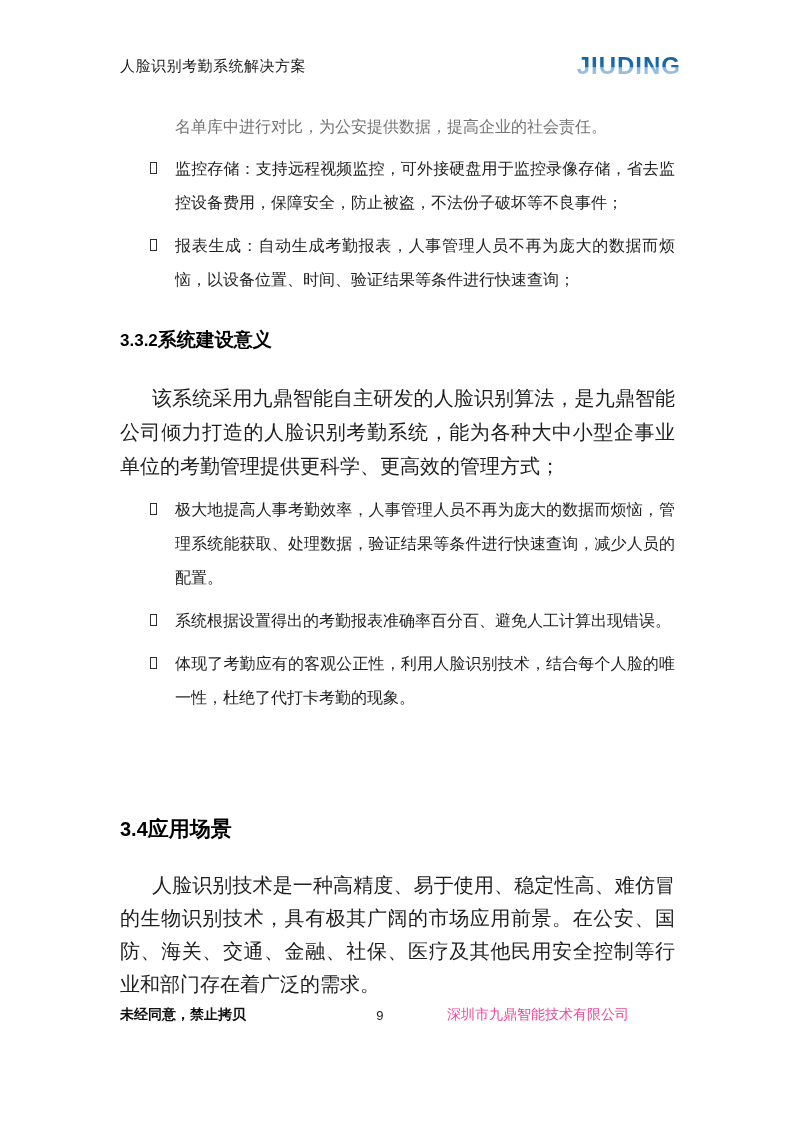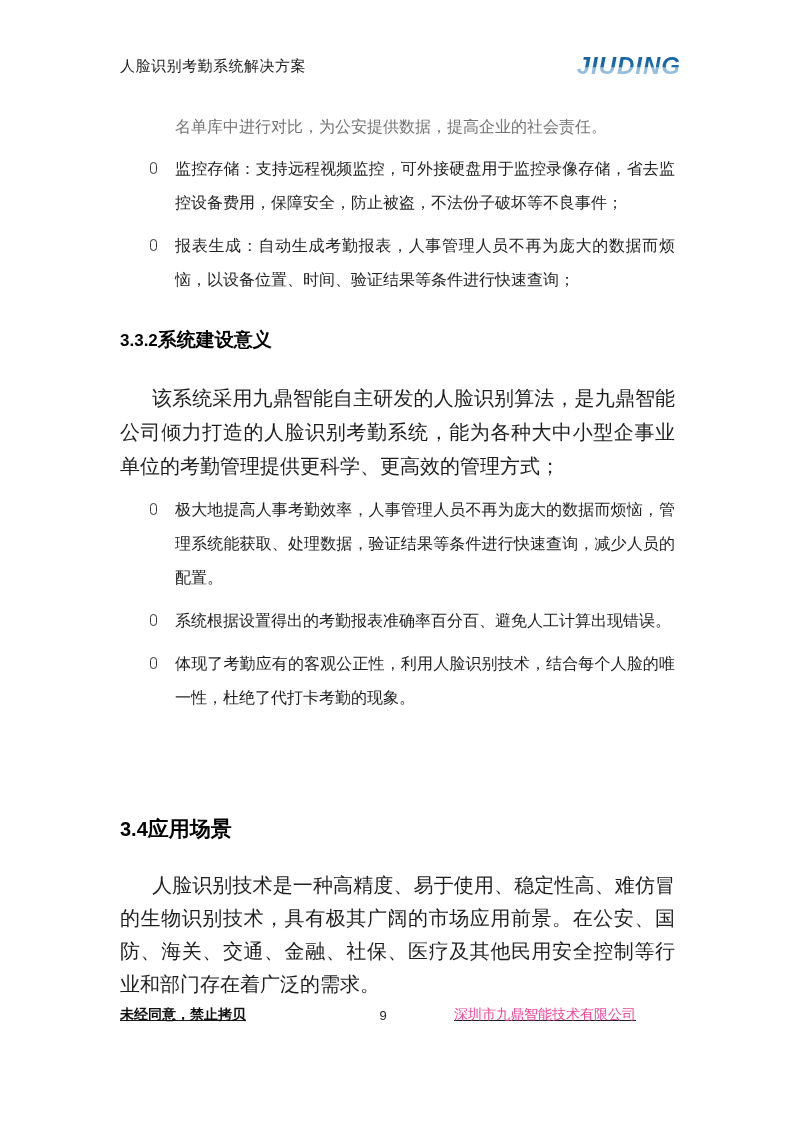--- a/index.html
+++ b/index.html
@@ -1,15 +1,15 @@
 <!DOCTYPE html>
 <html><head>
 <meta charset="utf-8">
 <style>
-  * { margin: 0; padding: 0; box-sizing: border-box; border-radius: 11px; }
+  * { margin: 0; padding: 0; box-sizing: border-box; }
   html, body { background: #ffffff; }
   .page {
     position: relative;
     width: 793px;
     height: 1122px;
     margin: 0 auto;
     background: #ffffff;
     overflow: hidden;
     font-family: "Liberation Sans", sans-serif;
     color: #1e1e1e;
@@ -22,21 +22,20 @@
     margin: 52px 112px 0 120px;
   }
   .hdr-title {
     font-size: 15px;
     letter-spacing: 0.5px;
     color: #1c1c1c;
   }
   .logo {
     font-size: 24px;
     font-weight: bold;
-    font-style: italic;
     letter-spacing: 1px;
     color: #2273b4;
     background: linear-gradient(180deg, #125e9f 0%, #1b6cae 52%, #8cb8dc 56%, #a7c9e5 100%);
     -webkit-background-clip: text;
     background-clip: text;
     margin-left: 46px;
     -webkit-text-fill-color: transparent;
   }
   
   .intro {
@@ -86,25 +85,24 @@
     text-indent: 32px;
     text-align: justify;
     color: #1e1e1e;
   }
   .para-34 { margin-top: 26px; line-height: 33px; }
   
   .ftr {
     position: absolute;
     top: 1006px;
     left: 120px;
-    right: 121px;
+    right: 128px;
     display: flex;
     justify-content: space-between;
     align-items: center;
-    text-decoration: underline;
   }
   .ftr-left {
     font-size: 14px;
     font-weight: bold;
     color: #111111;
   }
   .ftr-center {
     position: absolute;
     left: 47%;
     font-size: 13px;

